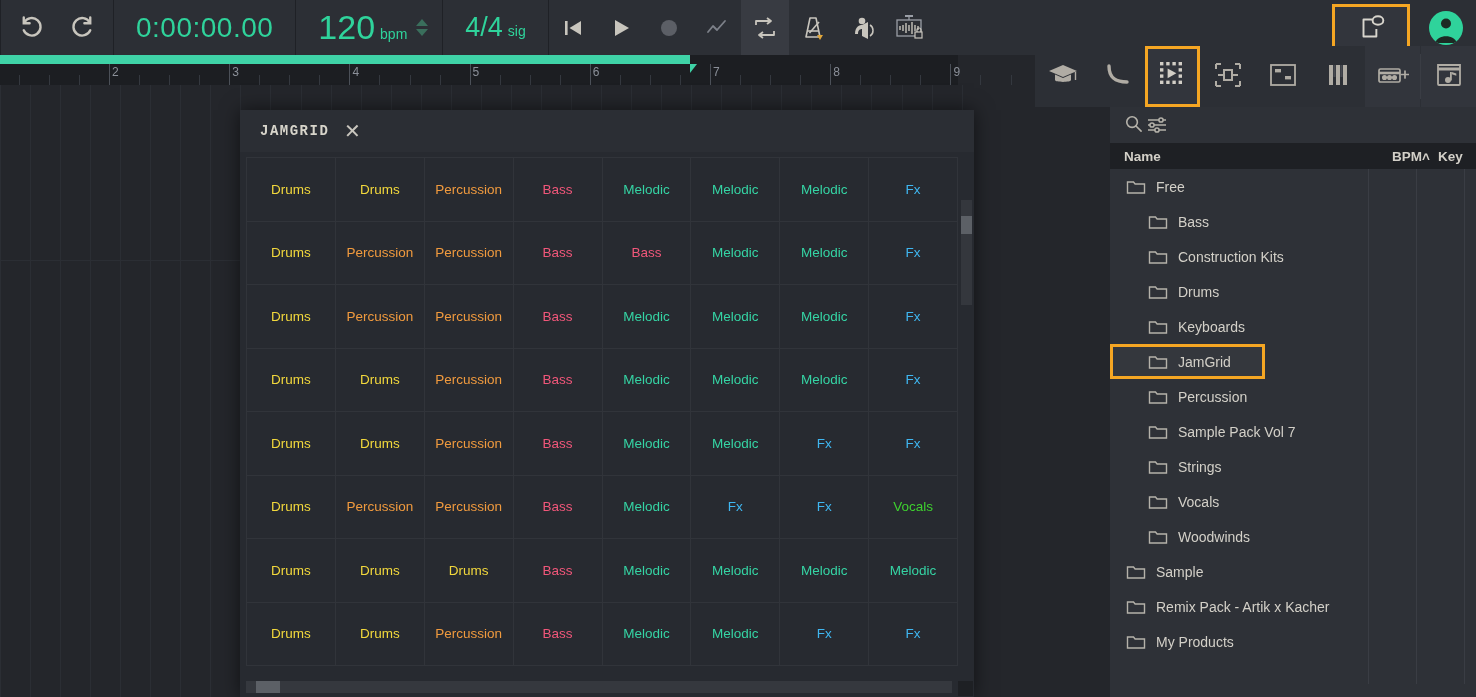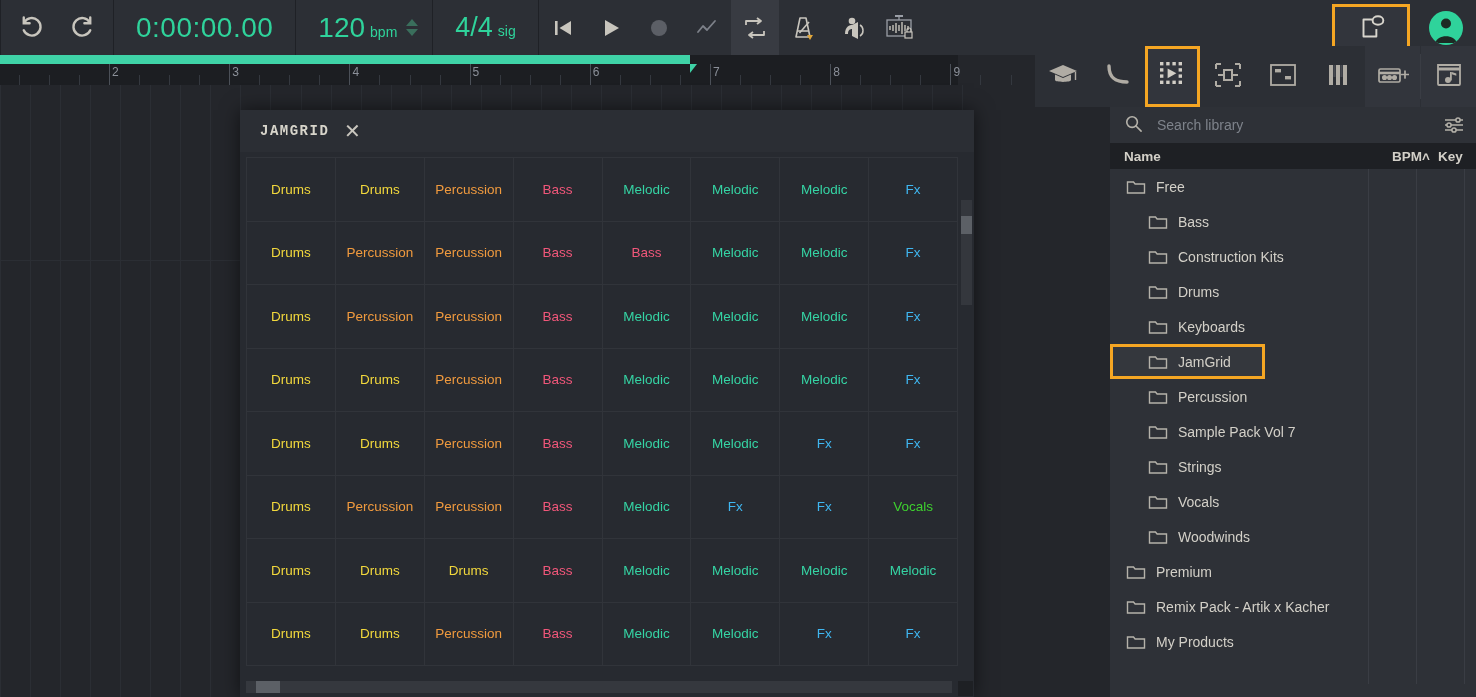--- a/index.html
+++ b/index.html
@@ -35,21 +35,21 @@
     letter-spacing: 0.5px;
     padding: 0 22px;
     font-family: "Liberation Sans", sans-serif;
     white-space: nowrap;
   }
   .bpm-box {
     display: flex; align-items: baseline; gap: 5px;
     padding: 0 14px 0 22px;
     color: #2fd39b;
   }
-  .bpm-val { font-size: 28px; }
+  .bpm-val { font-size: 34px; }
   .bpm-unit { font-size: 14px; }
   .spinner {
     display: flex; flex-direction: column; gap: 3px;
     margin-left: 4px; align-self: center; cursor: pointer;
   }
   .spin-up, .spin-dn {
     width: 0; height: 0; border-left: 6px solid transparent;
     border-right: 6px solid transparent;
   }
   .spin-up { border-bottom: 7px solid #3a6f5c; }
@@ -665,21 +665,20 @@
   </div>
 
   <div class="library">
     <div class="lib-search">
       <span>
         <svg width="19" height="19" viewBox="0 0 20 20" fill="none" stroke="#b5b2aa" stroke-width="1.7">
           <circle cx="8.5" cy="8.5" r="5.6"></circle>
             <line x1="12.6" y1="12.6" x2="18" y2="18" stroke-linecap="round"></line>
         </svg>
       </span>
-      <span class="lib-search-input">Search library</span>
       <span class="lib-filter">
         <svg width="22" height="20" viewBox="0 0 22 20" stroke="#b5b2aa" stroke-width="1.5" fill="none">
           <line x1="2" y1="5" x2="20" y2="5"></line>
             <circle cx="15" cy="5" r="2.1" fill="#2e3137"></circle>
           <line x1="2" y1="10" x2="20" y2="10"></line>
             <circle cx="6" cy="10" r="2.1" fill="#2e3137"></circle>
           <line x1="2" y1="15" x2="20" y2="15"></line>
             <circle cx="11" cy="15" r="2.1" fill="#2e3137"></circle>
         </svg>
       </span>
@@ -782,21 +781,21 @@
             </svg>
           </span>
           <span>Woodwinds</span>
         </div>
         <div class="lib-row" style="padding-left: 16px;">
           <span class="fold-icon">
             <svg width="20" height="16" viewBox="0 0 20 16" fill="none" stroke="#b5b2aa" stroke-width="1.4">
               <path d="M1.5 14 V3 h6 l1.6 2 H18.5 v9 Z"></path>
             </svg>
           </span>
-          <span>Premium</span>
+          <span>Sample</span>
         </div>
         <div class="lib-row" style="padding-left: 16px;">
           <span class="fold-icon">
             <svg width="20" height="16" viewBox="0 0 20 16" fill="none" stroke="#b5b2aa" stroke-width="1.4">
               <path d="M1.5 14 V3 h6 l1.6 2 H18.5 v9 Z"></path>
             </svg>
           </span>
           <span>Remix Pack - Artik x Kacher</span>
         </div>
         <div class="lib-row" style="padding-left: 16px;">

